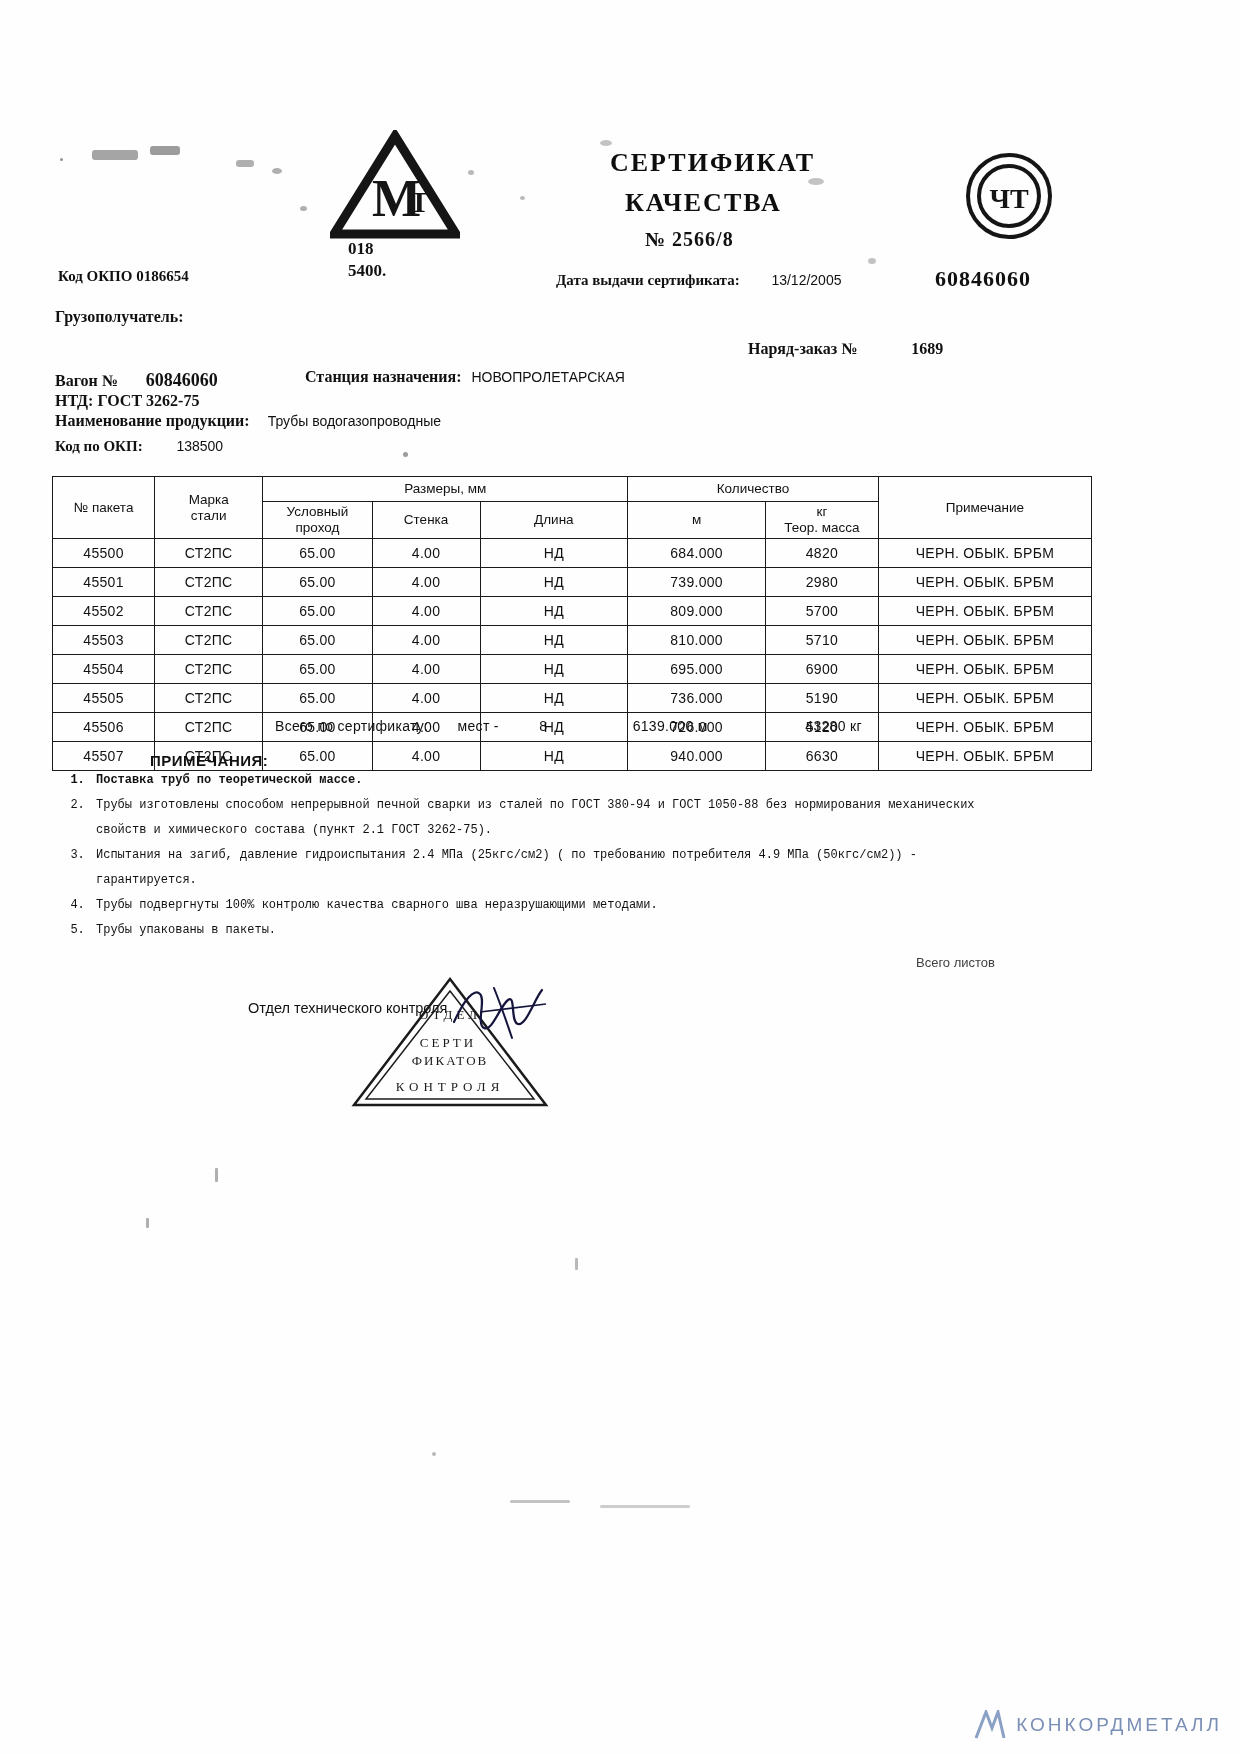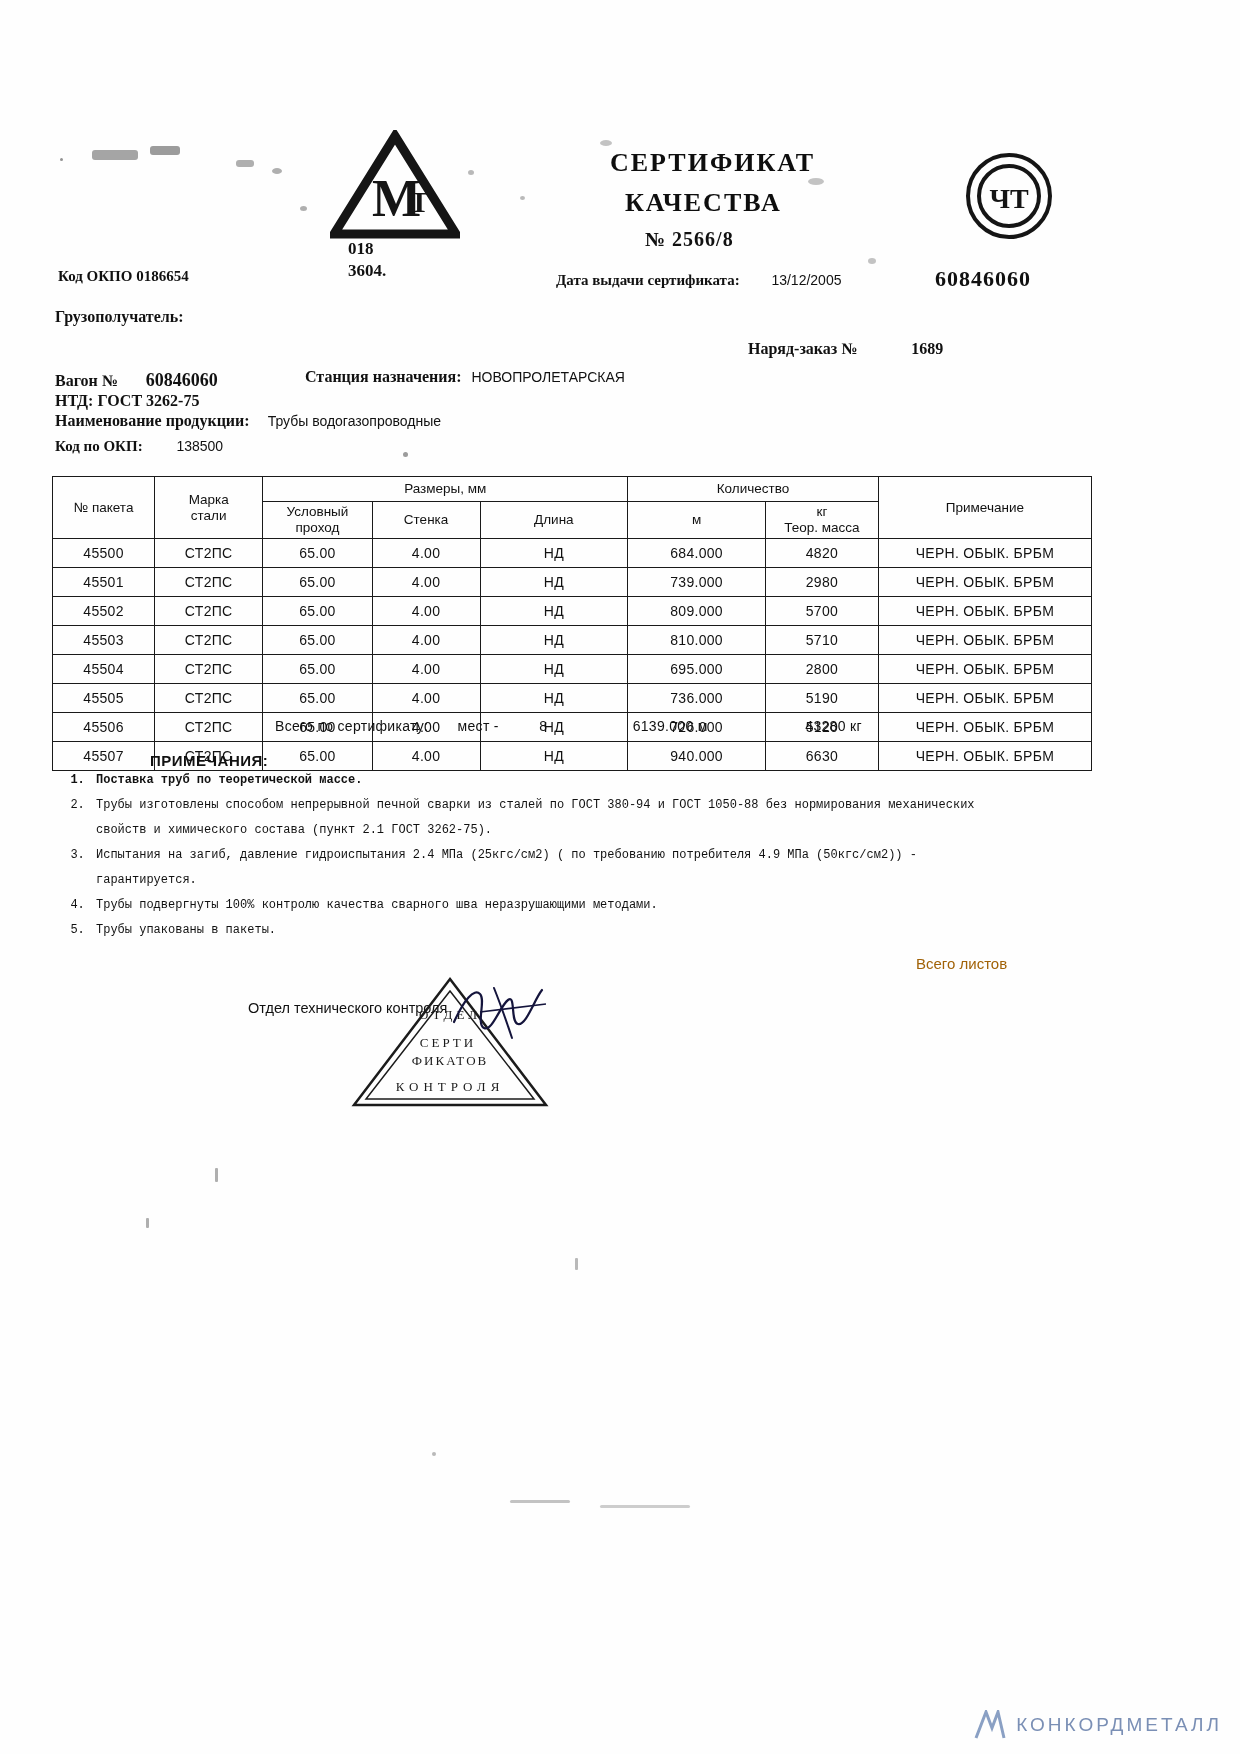--- a/index.html
+++ b/index.html
@@ -294,22 +294,22 @@
     left: 58px;
     top: 952px;
     font-family: "Liberation Sans", sans-serif;
     font-size: 14.5px;
   }
   .sheets {
     position: absolute;
     left: 916px;
     top: 955px;
     font-family: "Liberation Sans", sans-serif;
-    font-size: 15px;
-    color: #a16207;
+    font-size: 13px;
+    color: #404040;
   }
   .otk {
     position: absolute;
     left: 248px;
     top: 1000px;
     font-family: "Liberation Sans", sans-serif;
     font-size: 14.5px;
   }
 
   
@@ -370,21 +370,21 @@
 
   <div class="mg-logo">
     <svg width="130" height="110" viewBox="0 0 130 110">
       <polygon points="65,6 126,104 4,104" fill="none" stroke="#151515" stroke-width="9"></polygon>
       <text x="42" y="86" font-family="Liberation Serif, serif" font-size="52" font-weight="bold" fill="#151515">М</text>
       <text x="84" y="82" font-family="Liberation Serif, serif" font-size="30" font-weight="bold" fill="#151515">Г</text>
     </svg>
   </div>
   <div class="mg-code">
     <div>018</div>
-    <div>3604.</div>
+    <div>5400.</div>
   </div>
 
   <div class="title-main">СЕРТИФИКАТ</div>
   <div class="title-sub">КАЧЕСТВА</div>
   <div class="cert-no">№ 2566/8</div>
   <div class="date-row">
     <span>Дата выдачи сертификата:</span>
     <span class="dv">13/12/2005</span>
   </div>
 
@@ -490,21 +490,21 @@
           <td>5710</td>
           <td class="note-cell">ЧЕРН. ОБЫК. БРБМ</td>
         </tr>
         <tr>
           <td>45504</td>
           <td>СТ2ПС</td>
           <td>65.00</td>
           <td>4.00</td>
           <td>НД</td>
           <td>695.000</td>
-          <td>2800</td>
+          <td>6900</td>
           <td class="note-cell">ЧЕРН. ОБЫК. БРБМ</td>
         </tr>
         <tr>
           <td>45505</td>
           <td>СТ2ПС</td>
           <td>65.00</td>
           <td>4.00</td>
           <td>НД</td>
           <td>736.000</td>
           <td>5190</td>

